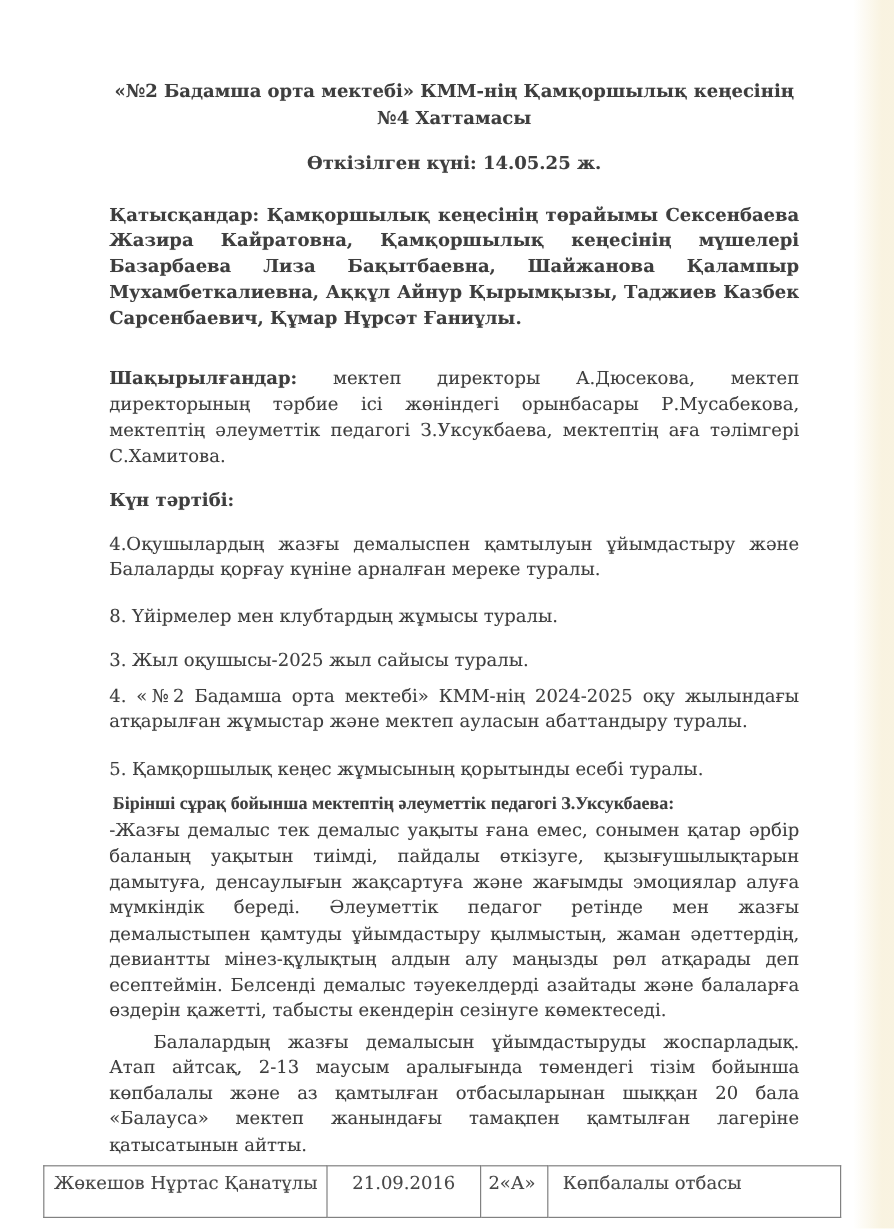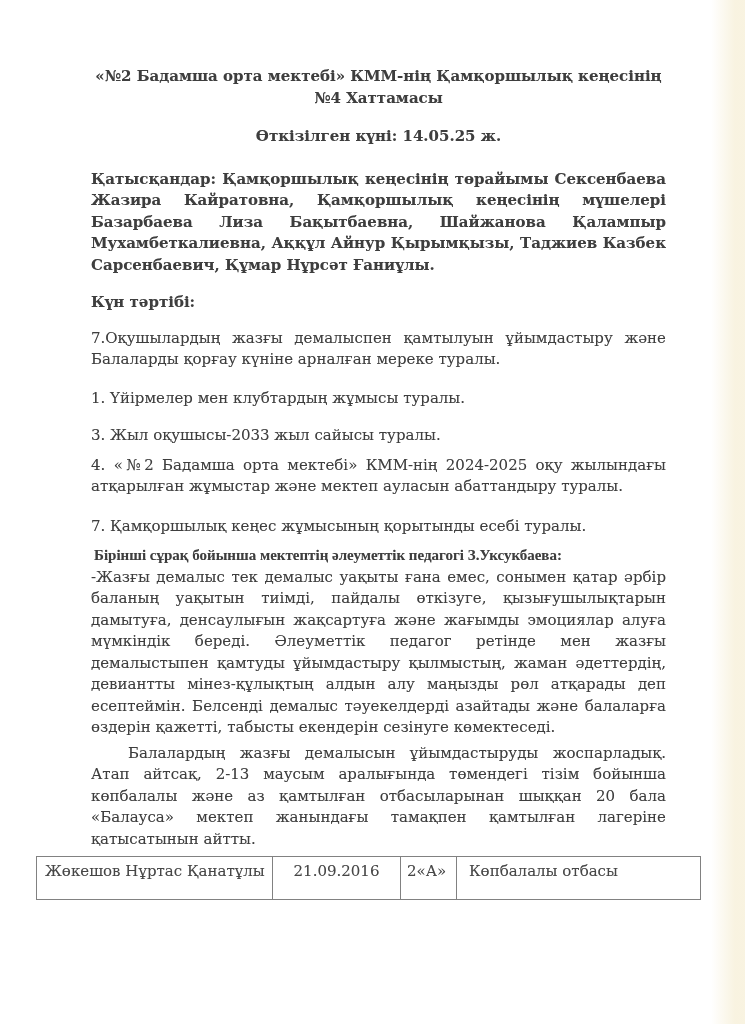--- a/index.html
+++ b/index.html
@@ -72,28 +72,29 @@
 <div class="page">
   <div class="content">
 
     <p class="title-line">«№2 Бадамша орта мектебі» КММ-нің Қамқоршылық кеңесінің</p>
     <p class="title-line">№4 Хаттамасы</p>
 
     <p class="date-line">Өткізілген күні: 14.05.25 ж.</p>
 
     <p class="attendees"><b>Қатысқандар:</b> <span>Қамқоршылық кеңесінің төрайымы Сексенбаева Жазира Кайратовна, Қамқоршылық кеңесінің мүшелері Базарбаева Лиза Бақытбаевна, Шайжанова Қалампыр Мухамбеткалиевна, Аққұл Айнур Қырымқызы, Таджиев Казбек Сарсенбаевич, Құмар Нұрсәт Ғаниұлы.</span></p>
 
+    <p class="invited"><b>Шақырылғандар:</b> <span>мектеп директоры А.Дюсекова,  мектеп директорының тәрбие ісі жөніндегі орынбасары Р.Мусабекова, мектептің әлеуметтік педагогі З.Уксукбаева, мектептің аға тәлімгері С.Хамитова.</span></p>
 
     <p class="agenda-h">Күн тәртібі:</p>
 
-    <p class="item-1">7.Оқушылардың жазғы демалыспен қамтылуын ұйымдастыру  және Балаларды қорғау күніне арналған мереке туралы.</p>
-    <p class="item-2">1. Үйірмелер мен клубтардың жұмысы туралы.</p>
-    <p class="item-3">3.  Жыл оқушысы-2033 жыл сайысы туралы.</p>
+    <p class="item-1">4.Оқушылардың жазғы демалыспен қамтылуын ұйымдастыру  және Балаларды қорғау күніне арналған мереке туралы.</p>
+    <p class="item-2">8. Үйірмелер мен клубтардың жұмысы туралы.</p>
+    <p class="item-3">3.  Жыл оқушысы-2025 жыл сайысы туралы.</p>
     <p class="item-4">4. «№2 Бадамша орта мектебі» КММ-нің  2024-2025 оқу жылындағы атқарылған жұмыстар және мектеп ауласын абаттандыру туралы.</p>
-    <p class="item-5">7. Қамқоршылық кеңес жұмысының қорытынды есебі туралы.</p>
+    <p class="item-5">5. Қамқоршылық кеңес жұмысының қорытынды есебі туралы.</p>
 
     <p class="speaker-h">Бірінші сұрақ бойынша мектептің әлеуметтік педагогі З.Уксукбаева:</p>
 
     <p class="speech-1">-Жазғы демалыс тек демалыс уақыты ғана емес, сонымен қатар әрбір баланың уақытын тиімді, пайдалы өткізуге, қызығушылықтарын дамытуға, денсаулығын жақсартуға және жағымды эмоциялар алуға мүмкіндік береді. Әлеуметтік педагог ретінде мен жазғы демалыстыпен қамтуды ұйымдастыру қылмыстың, жаман әдеттердің,  девиантты мінез-құлықтың алдын алу маңызды рөл атқарады деп есептеймін. Белсенді демалыс тәуекелдерді азайтады және балаларға өздерін қажетті, табысты екендерін сезінуге көмектеседі.</p>
     <p class="speech-2">Балалардың жазғы демалысын ұйымдастыруды жоспарладық. Атап айтсақ, 2-13 маусым аралығында төмендегі тізім бойынша  көпбалалы және аз қамтылған отбасыларынан шыққан 20 бала «Балауса» мектеп жанындағы тамақпен қамтылған лагеріне қатысатынын айтты.</p>
 
     <table class="pupils-table">
       <colgroup>
         <col style="width:236px">
         <col style="width:128px">

